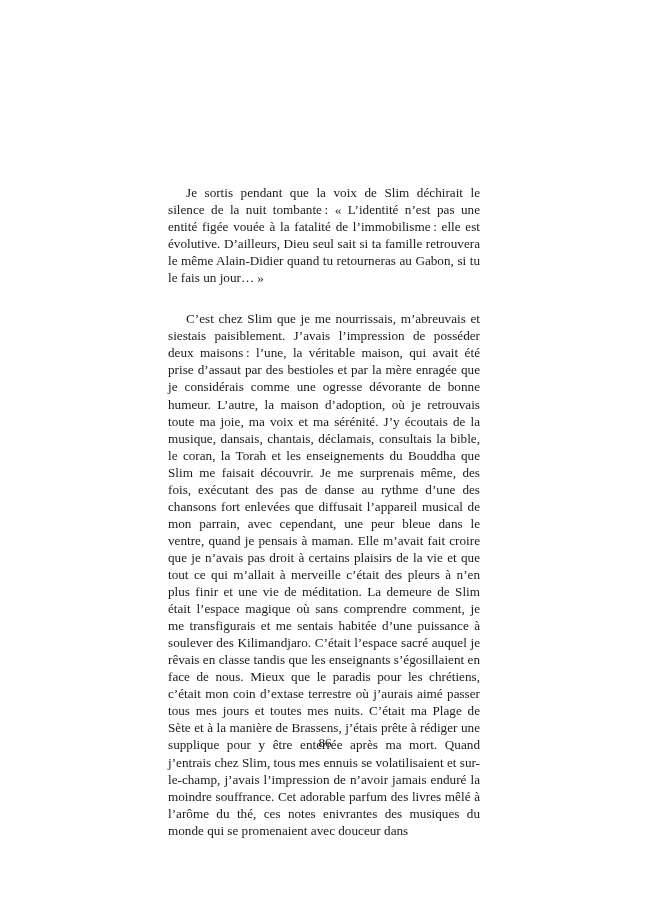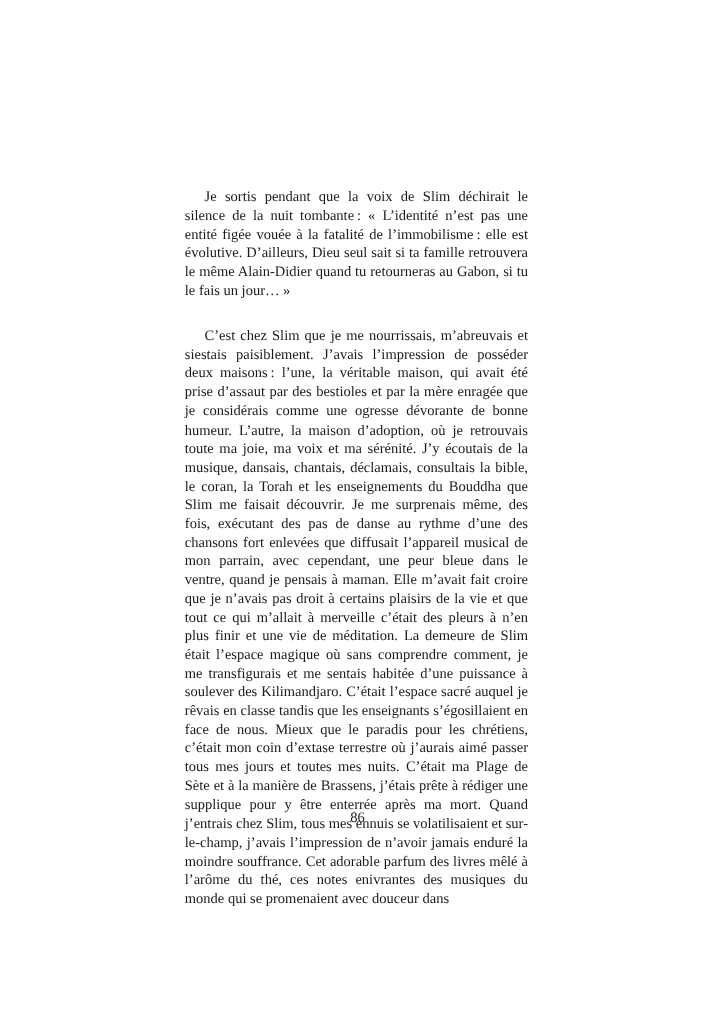--- a/index.html
+++ b/index.html
@@ -1,20 +1,20 @@
 <!DOCTYPE html>
 <html><head>
 <meta charset="utf-8">
 <style>
   html, body { margin: 0; padding: 0; background: #ffffff; }
   body { width: 650px; height: 920px; position: relative; overflow: hidden; }
   .page {
     position: absolute;
     left: 168px;
-    top: 170px;
+    top: 184px;
     width: 312px;
     font-family: "Liberation Serif", serif;
     font-size: 13.2px;
     line-height: 17.05px;
     color: #1a1a1a;
     text-align: justify;
     hyphens: none;
   }
   .para { margin: 0; text-indent: 18px; }
   .para + .para { margin-top: 24px; }

